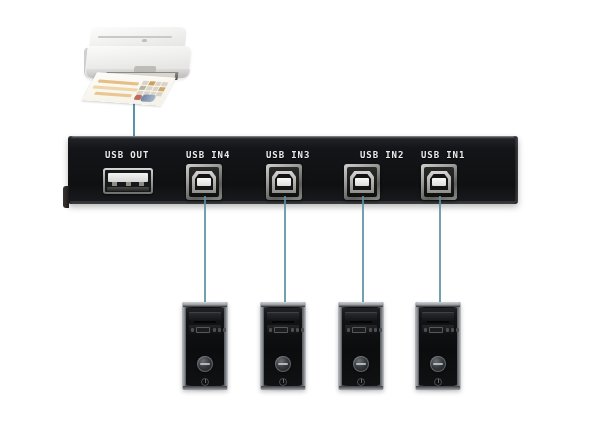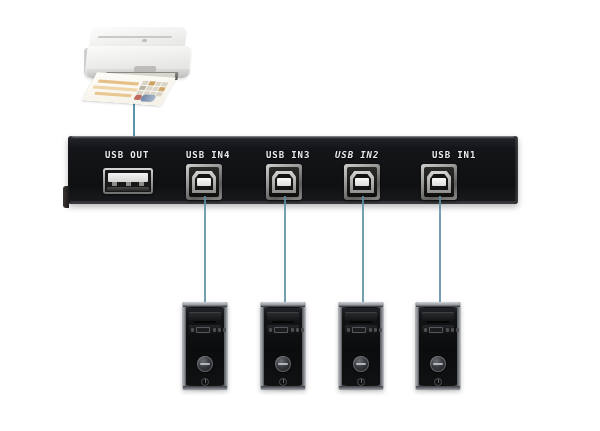--- a/index.html
+++ b/index.html
@@ -500,30 +500,30 @@
 
     <div class="port-label" style="left:198px; top:14px;">USB IN3</div>
     <div class="usb-b-frame" style="left:198px; top:28px;">
       <div class="usb-b-inner">
         <div class="usb-b-shape"></div>
         <div class="usb-b-cav"></div>
         <div class="usb-b-tongue"></div>
       </div>
     </div>
 
-    <div class="port-label" style="left:267px; top:14px;font-style:italic;">USB IN2</div>
+    <div class="port-label" style="left:292px; top:14px;">USB IN2</div>
     <div class="usb-b-frame" style="left:276px; top:28px;">
       <div class="usb-b-inner">
         <div class="usb-b-shape"></div>
         <div class="usb-b-cav"></div>
         <div class="usb-b-tongue"></div>
       </div>
     </div>
 
-    <div class="port-label" style="left:364px; top:14px;text-align:center;">USB IN1</div>
+    <div class="port-label" style="left:353px; top:14px;text-align:center;">USB IN1</div>
     <div class="usb-b-frame" style="left:353px; top:28px;">
       <div class="usb-b-inner">
         <div class="usb-b-shape"></div>
         <div class="usb-b-cav"></div>
         <div class="usb-b-tongue"></div>
       </div>
     </div>
   </div>
   <div class="side-nub" style="left:63px; top:186px;"></div>
 

